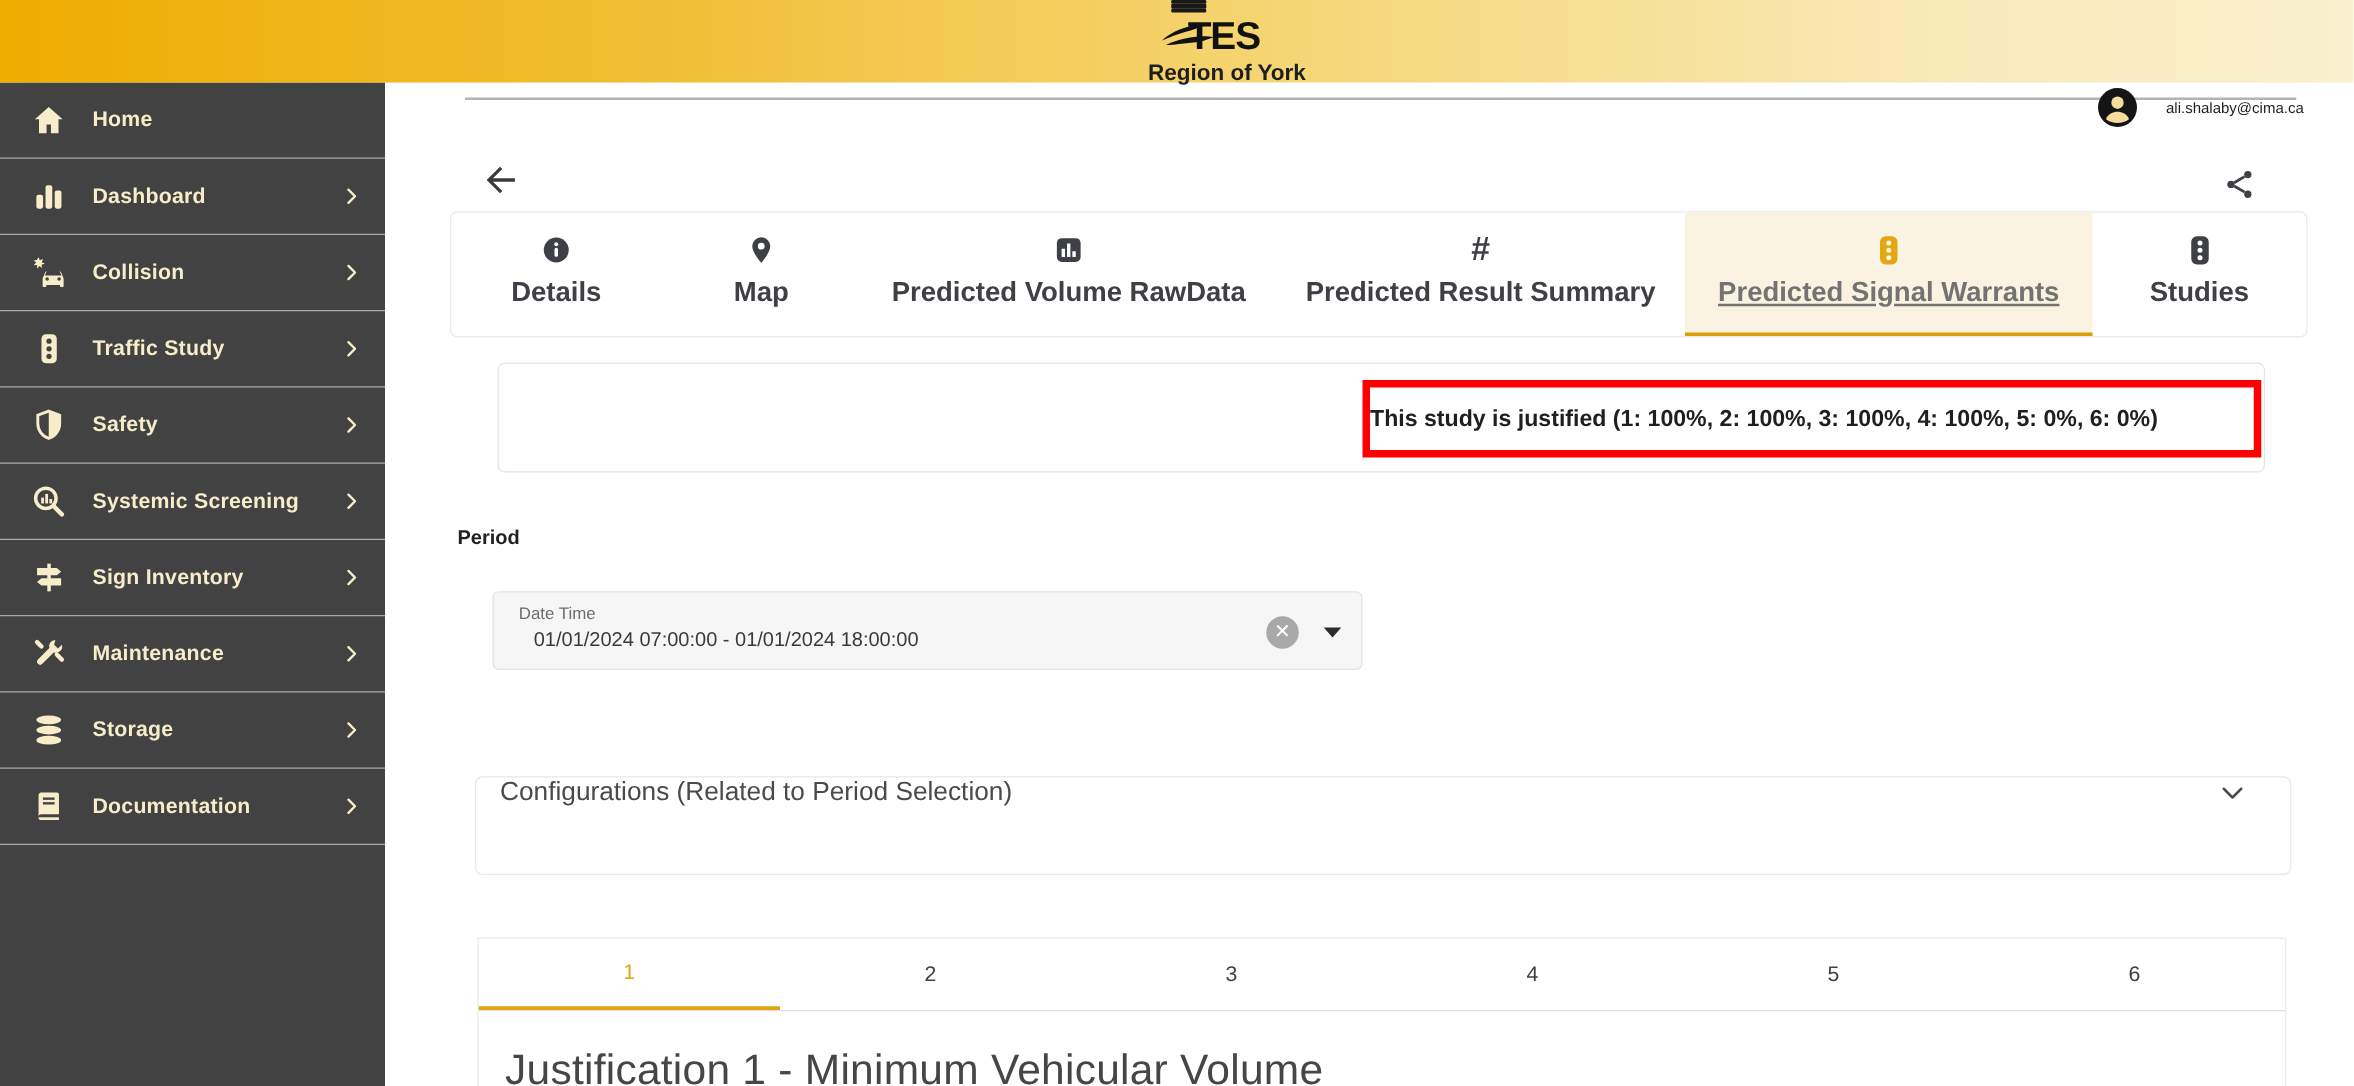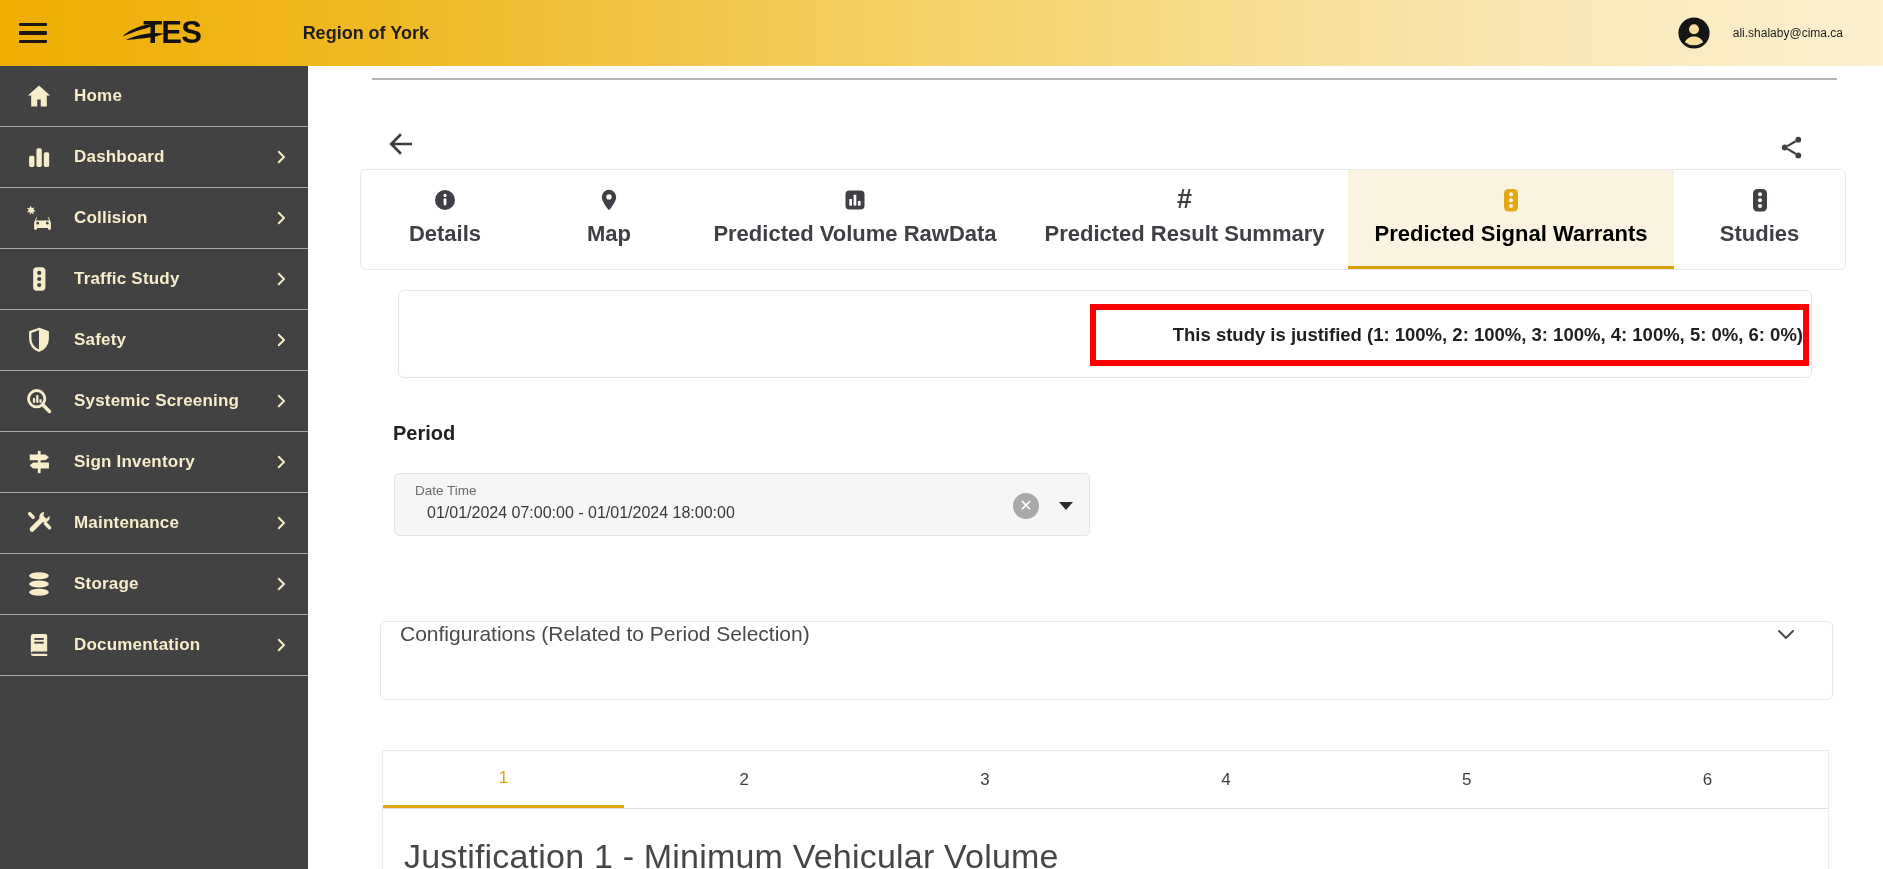--- a/index.html
+++ b/index.html
@@ -3,21 +3,21 @@
 <meta charset="utf-8">
 <style>
   * { margin:0; padding:0; box-sizing:border-box; }
   html,body { background:#fff; }
   body { font-family:"Liberation Sans", sans-serif; }
   #app { position:relative; width:1883px; height:869px; overflow:hidden; background:#fff; }
 
   
   .header { position:absolute; left:0; top:0; width:1883px; height:66px;
     background:linear-gradient(90deg,#eead00 0%,#f0ba28 22%,#f5d675 55%,#f9e9b8 82%,#faf0cf 100%);
-    display:flex; align-items:center; z-index:5; }
+    display:flex; align-items:center; z-index:5;flex-direction:column; }
   .hamburger { width:28px; height:20px; margin-left:19px; display:flex; flex-direction:column; justify-content:space-between; cursor:pointer; }
   .hamburger span { display:block; height:3.4px; background:#191919; border-radius:1px; }
   .logo { margin-left:72px; display:flex; align-items:center; }
   .logo svg { height:38px; }
   .app-title { margin-left:80px; font-size:18px; font-weight:bold; color:#1e1e1e; }
   .header-right { margin-left:auto; display:flex; align-items:center; margin-right:40px; }
   .avatar { width:34px; height:34px; margin-right:22px; }
   .user-email { font-size:12px; color:#1e1e1e; }
 
   
@@ -36,32 +36,32 @@
   .share-btn { position:absolute; left:1470px; top:68px; width:27px; height:27px; color:#3f4045; cursor:pointer; }
 
   
   .tabs-card { position:absolute; left:52px; top:103px; width:1486px; height:101px; border:1px solid #e9e9e9; border-radius:6px; background:#fff; display:flex; overflow:hidden; }
   .tab { display:flex; flex-direction:column; align-items:center; justify-content:flex-start; padding-top:16px; cursor:pointer; }
   .tab .tab-icon { height:26px; color:#3f4045; display:flex; align-items:flex-end; justify-content:center; }
   .tab .tab-icon svg { width:24px; height:24px; }
   .tab .hash-glyph { font-size:27px; font-weight:bold; color:#3f4045; line-height:26px; }
   .tab-label { margin-top:9px; font-size:22px; font-weight:600; color:#3f4045; }
   .tab.active { background:#faf3e1; border-bottom:3px solid #d9a00b; }
-  .tab.active .tab-label { color:#000000; }
+  .tab.active .tab-label { color:#737373;text-decoration:underline; }
   .tab.active .tab-icon { color:#e3a714; }
   .tl-dot { fill:#fff; }
   .tab.active .tl-dot { fill:#faf3e1; }
 
   
   .banner-card { position:absolute; left:90px; top:224px; width:1414px; height:88px; border:1px solid #e5e5e5; border-radius:6px; background:#fff; }
-  .banner-box { position:absolute; right:2px; top:13px; width:719px; height:62px; border:6px solid #ff0000; background:#fff; display:flex; align-items:center; justify-content:flex-end; }
+  .banner-box { position:absolute; right:2px; top:13px; width:719px; height:62px; border:6px solid #ff0000; background:#fff; display:flex; align-items:center; justify-content:flex-start; }
   .banner-text { font-size:18.5px; font-weight:bold; color:#1f1f1f; white-space:nowrap; }
 
   
-  .period-heading { position:absolute; left:85px; top:356px; font-size:20px; font-weight:bold; color:#212121; }
+  .period-heading { position:absolute; left:58px; top:356px; font-size:16px; font-weight:bold; color:#212121; }
   .date-field { position:absolute; left:86px; top:407px; width:696px; height:63px; background:#f6f6f6; border:1px solid #e3e3e3; border-radius:5px; cursor:pointer; }
   .date-label { position:absolute; left:20px; top:9px; font-size:13.5px; color:#6d6d6d; }
   .date-value { position:absolute; left:32px; top:30px; font-size:16px; color:#3a3a3a; }
   .clear-btn { position:absolute; right:50px; top:19px; width:26px; height:26px; border-radius:50%; background:#a9a9a9; color:#fff; display:flex; align-items:center; justify-content:center; font-size:16px; line-height:1; cursor:pointer; }
   .caret-down { position:absolute; right:16px; top:28px; width:0; height:0; border-left:7px solid transparent; border-right:7px solid transparent; border-top:8px solid #2b2b2b; cursor:pointer; }
 
   
   .config-card { position:absolute; left:72px; top:555px; width:1453px; height:79px; border:1px solid #e7e7e7; border-radius:6px; background:#fff; display:flex; align-items:flex-start; cursor:pointer; }
   .config-title { margin-left:19px; font-size:21px; color:#4a4a4a; }
   .config-chev { margin-left:auto; margin-right:34px; width:24px; height:24px; color:#4a4a4a; }

